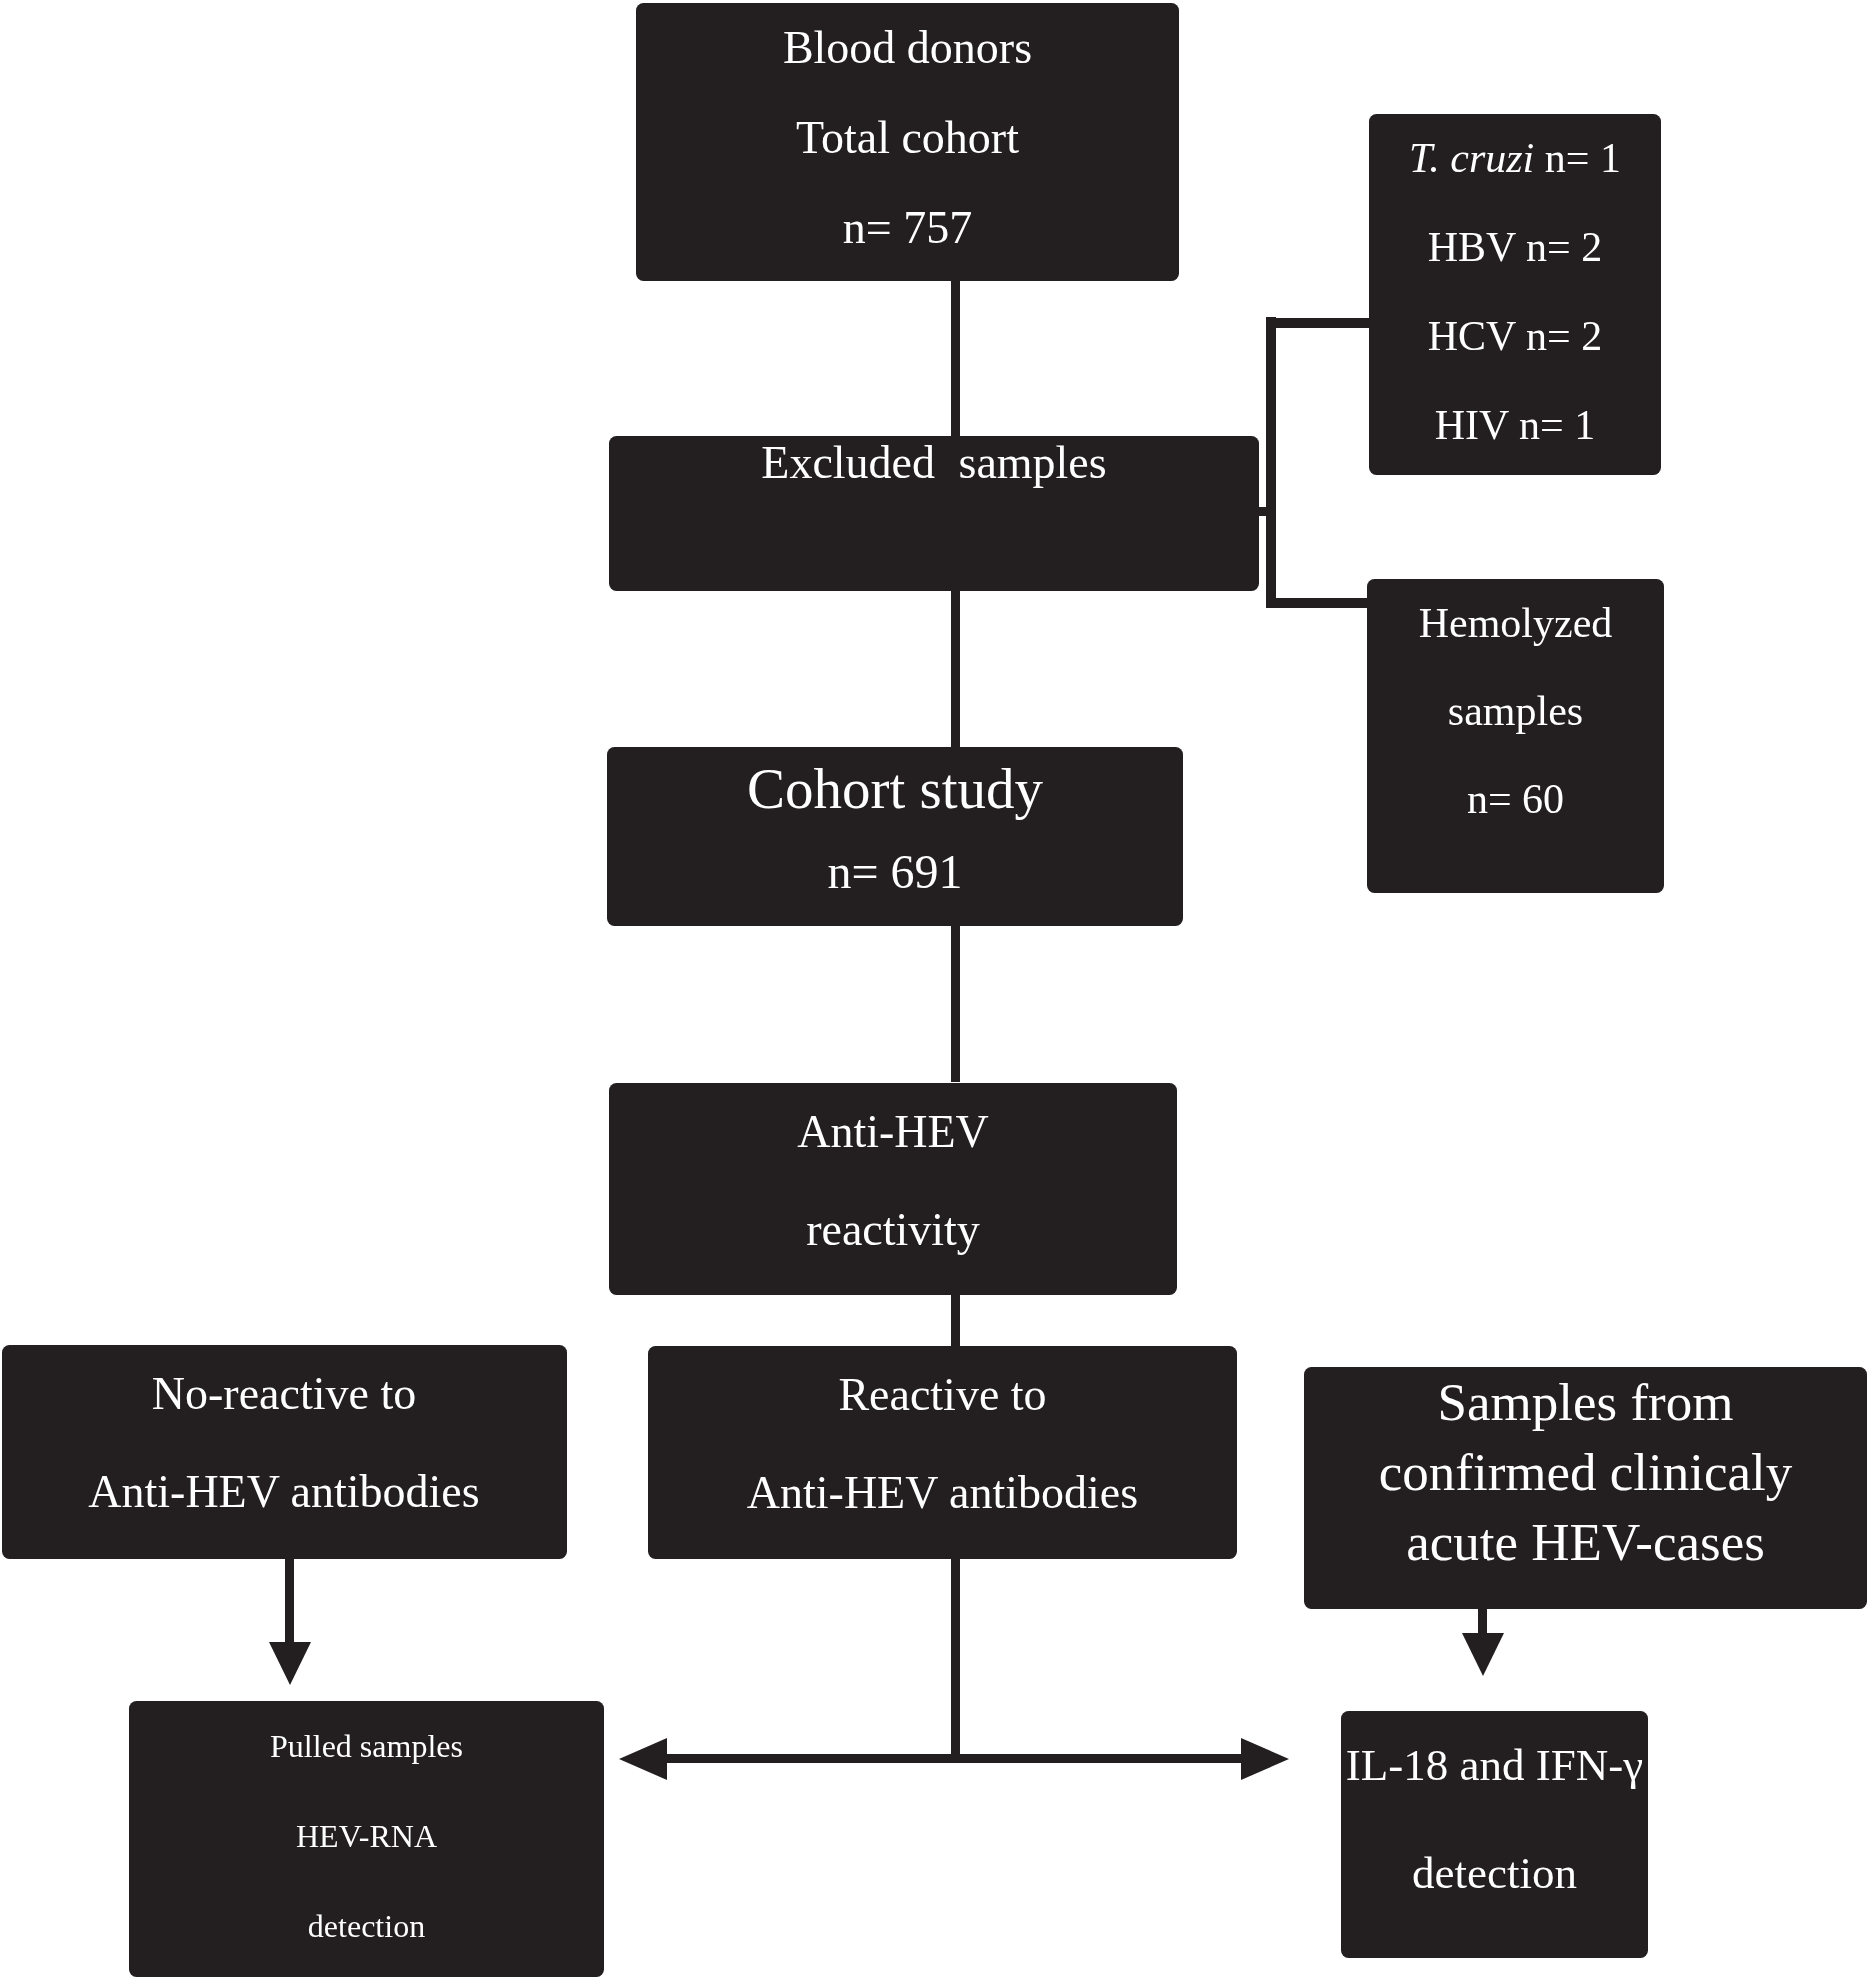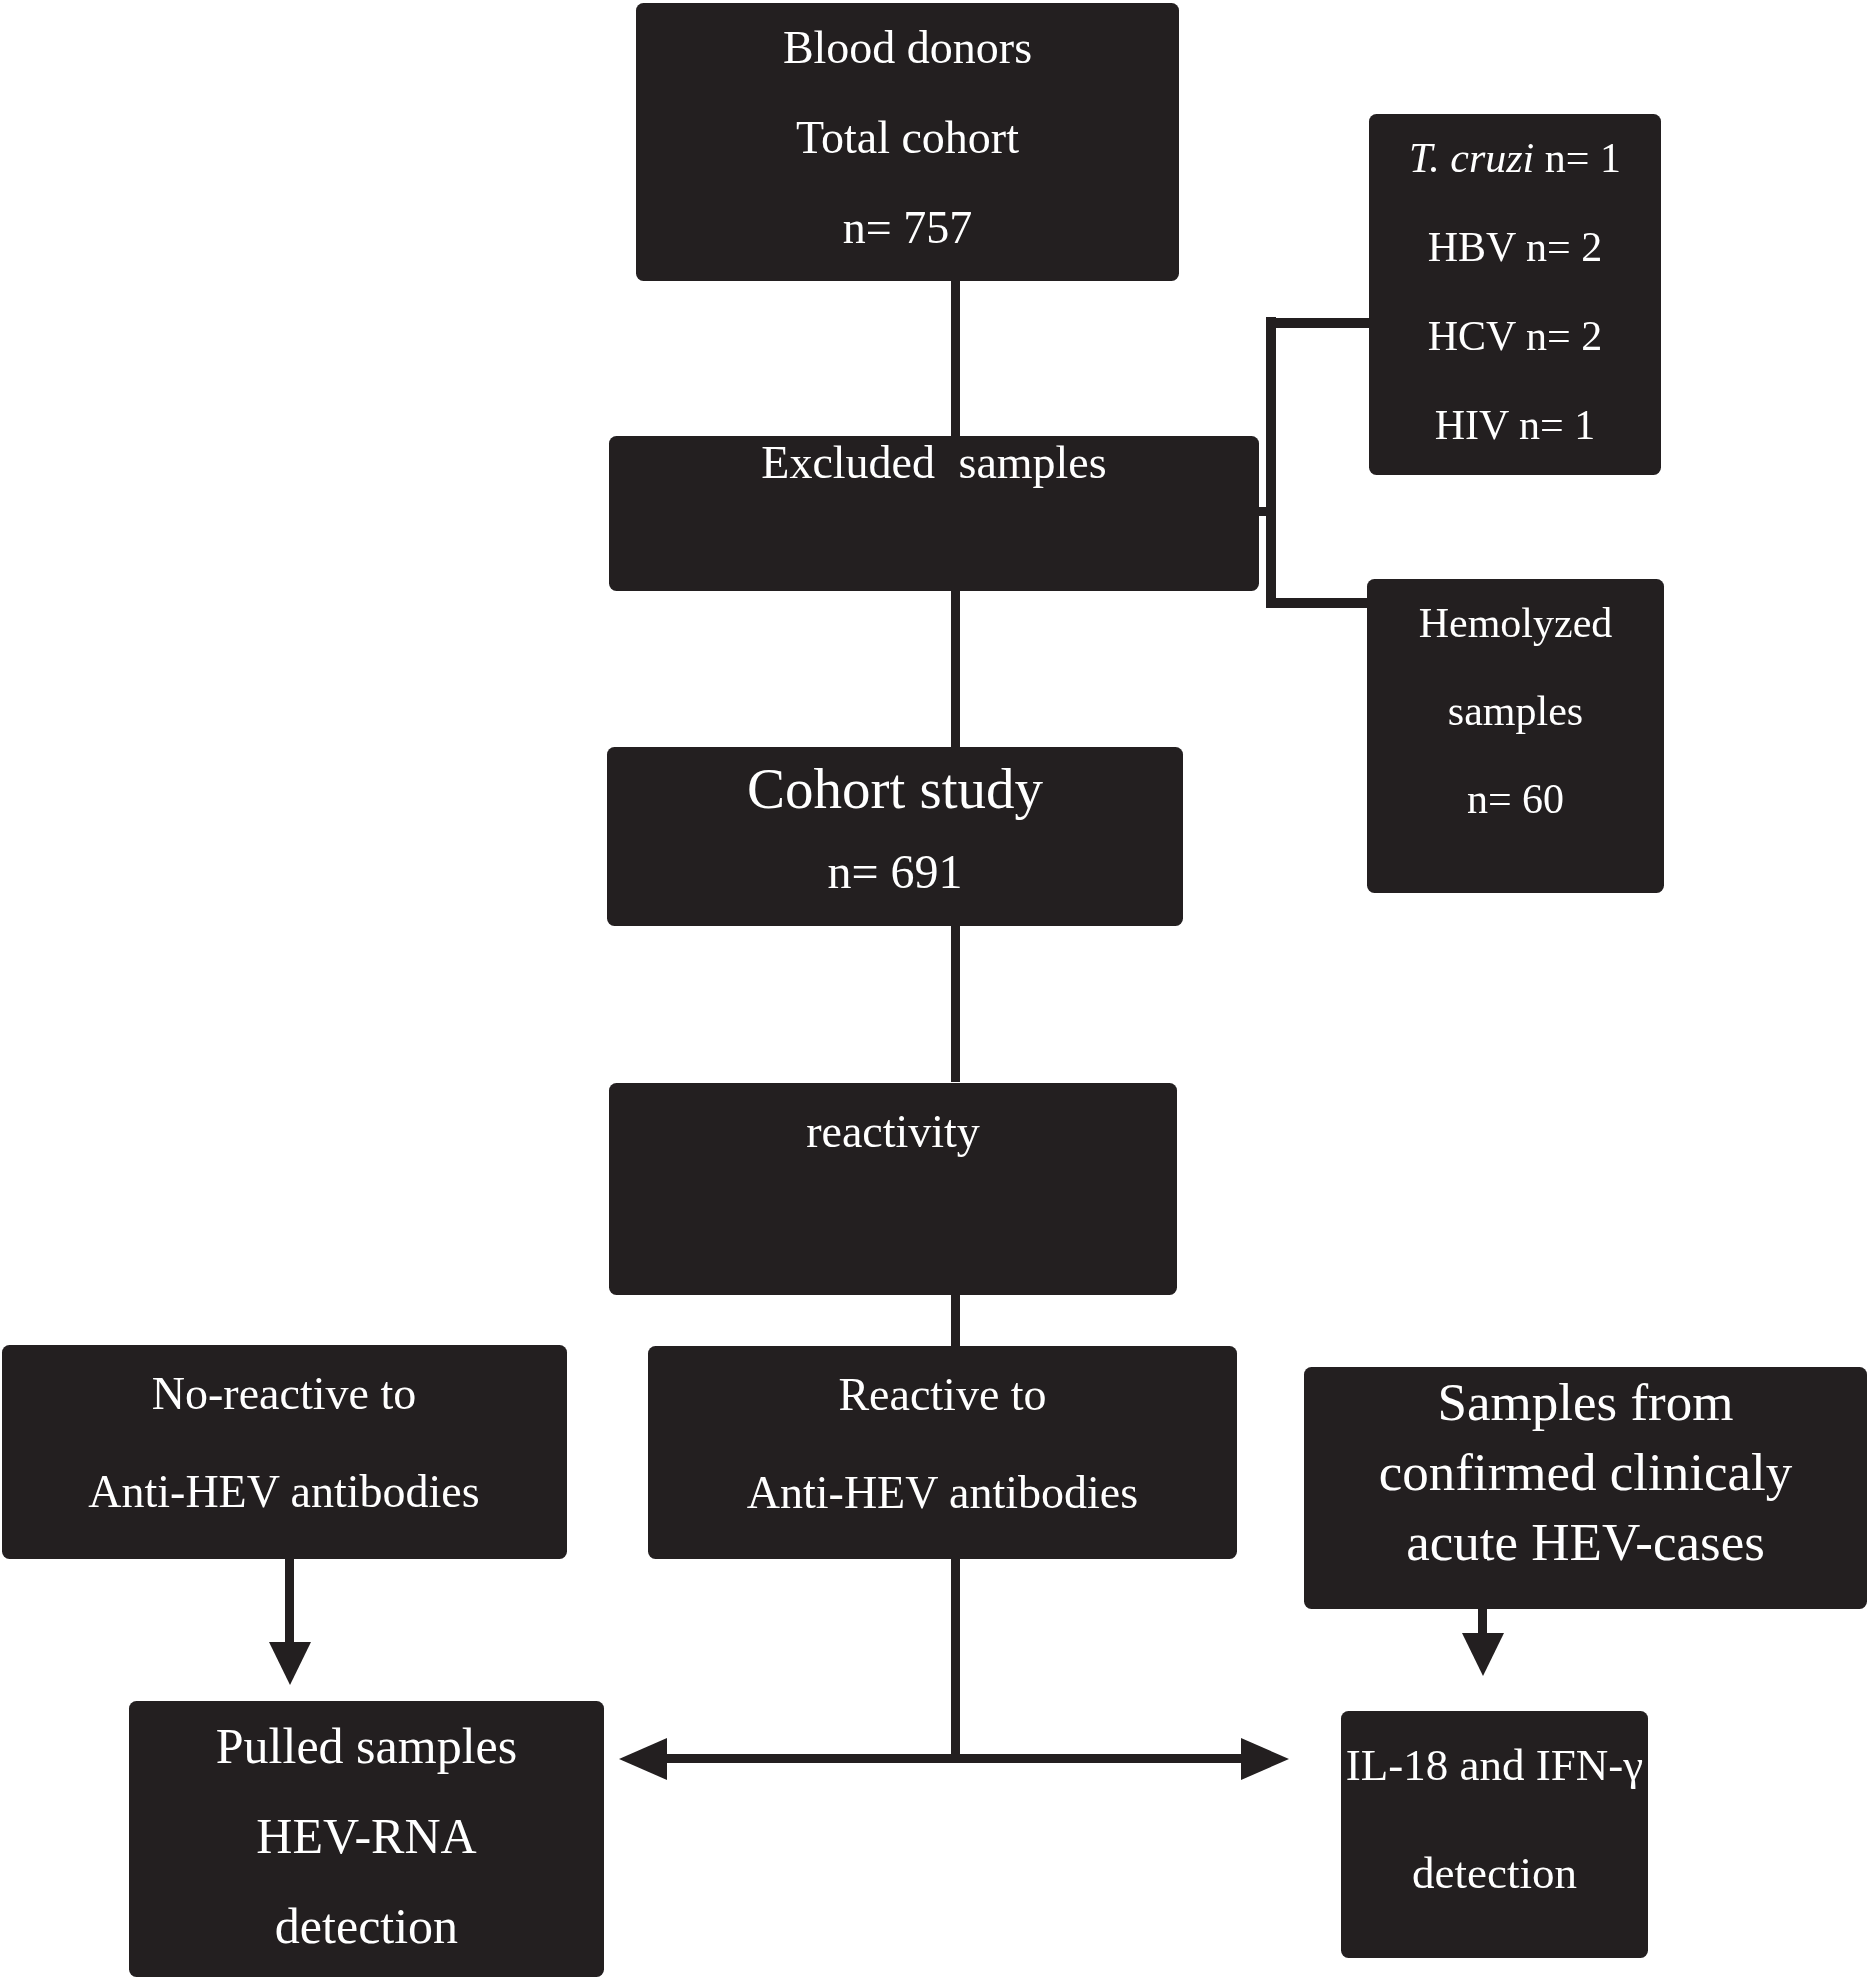--- a/index.html
+++ b/index.html
@@ -28,21 +28,21 @@
   #box-cohort .title{font-size:57px;line-height:83px;}
   #box-cohort .count{font-size:48px;line-height:83px;}
   #box-antihev   {left:609px;  top:1083px; width:568px; height:212px; font-size:46px;}
   #box-antihev .line{line-height:98px;}
   #box-noreactive{left:1.5px;    top:1345px; width:565px; height:214px; font-size:46px;}
   #box-noreactive .line{line-height:98px;}
   #box-reactive  {left:648px;  top:1346px; width:589px; height:213px; font-size:46px;}
   #box-reactive .line{line-height:98px;}
   #box-confirmed {left:1304px; top:1345px; width:563px; height:242px; font-size:53px;margin-top:22px;}
   #box-confirmed .line{line-height:70px;}
-  #box-pulled    {left:129px;  top:1701px; width:475px; height:276px; font-size:50px;}
+  #box-pulled    {left:129px;  top:1701px; width:475px; height:276px; font-size:32px;}
   #box-pulled .line{line-height:90px;}
   #box-il18      {left:1341px; top:1711px; width:307px; height:247px; font-size:45px;}
   #box-il18 .line{line-height:108px;}
 
   
   #v-blood-excluded  {left:951px;top:281px; width:9px;height:155px;}
   #v-excluded-cohort {left:951px;top:591px; width:9px;height:156px;}
   #v-cohort-antihev  {left:951px;top:926px;width:9px;height:156px;}
   #v-antihev-reactive{left:951px;top:1295px;width:9px;height:51px;}
   #v-reactive-hline  {left:951px;top:1559px;width:9px;height:203px;}
@@ -85,20 +85,21 @@
     <span class="line">samples</span>
     <span class="line">n= 60</span>
   </div>
 
   <div class="box" id="box-cohort">
     <span class="line title">Cohort study</span>
     <span class="line count">n= 691</span>
   </div>
 
   <div class="box" id="box-antihev">
+    <span class="line">Anti-HEV</span>
     <span class="line">reactivity</span>
   </div>
 
   <div class="box" id="box-noreactive">
     <span class="line">No-reactive to</span>
     <span class="line">Anti-HEV antibodies</span>
   </div>
 
   <div class="box" id="box-reactive">
     <span class="line">Reactive to</span>

